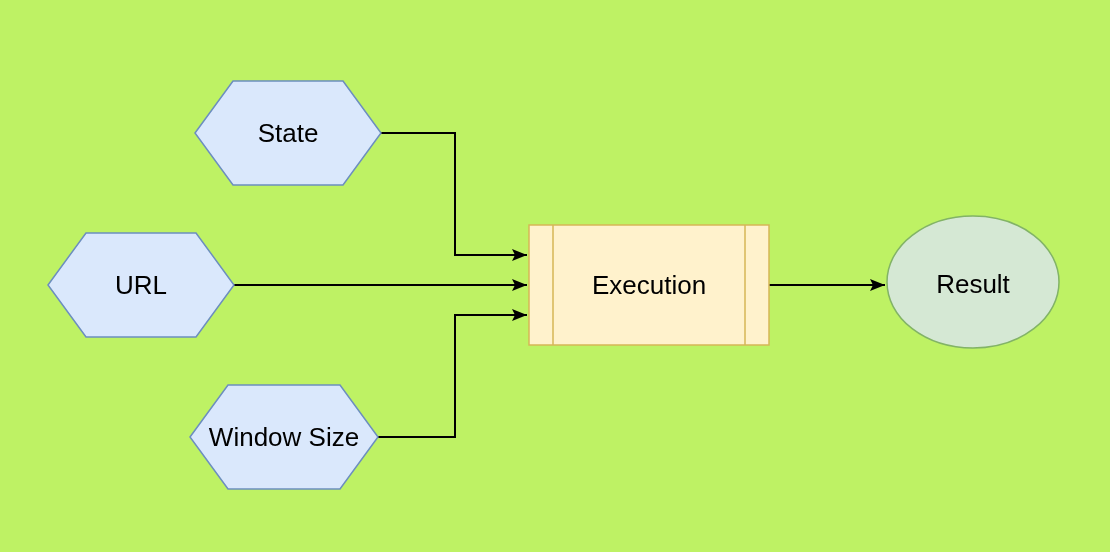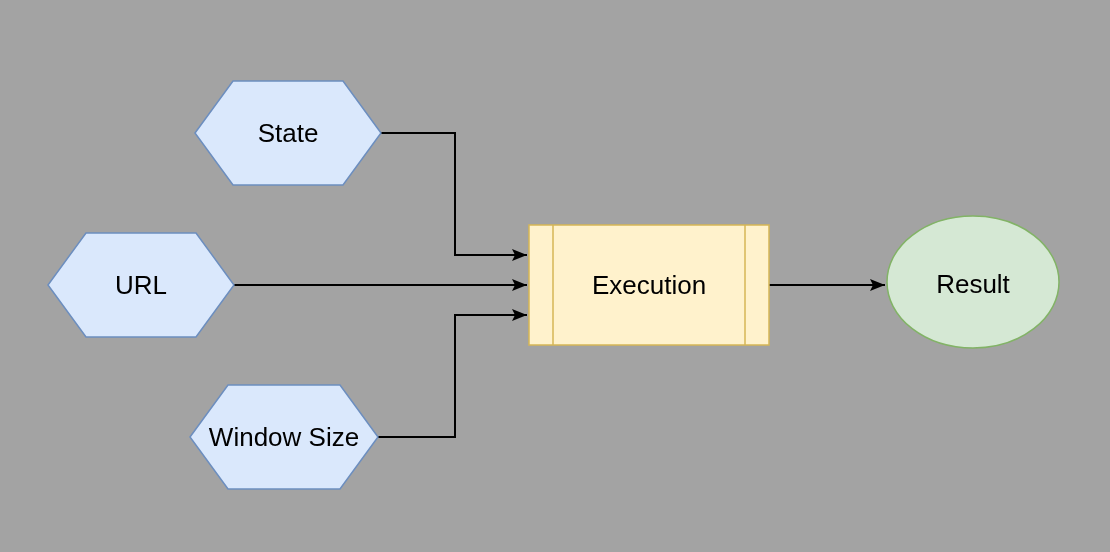--- a/index.html
+++ b/index.html
@@ -4,21 +4,21 @@
 <style>
   html, body {
     margin: 0;
     padding: 0;
     background: #ffffff;
   }
   .canvas-wrap {
     position: relative;
     width: 1110px;
     height: 552px;
-    background: #a3a3a3;
+    background: #bef264;
     overflow: hidden;
     font-family: "Liberation Sans", sans-serif;
   }
   svg {
     display: block;
   }
   .node-shape {
     stroke-width: 1.5px;
   }
   .hexagon {

